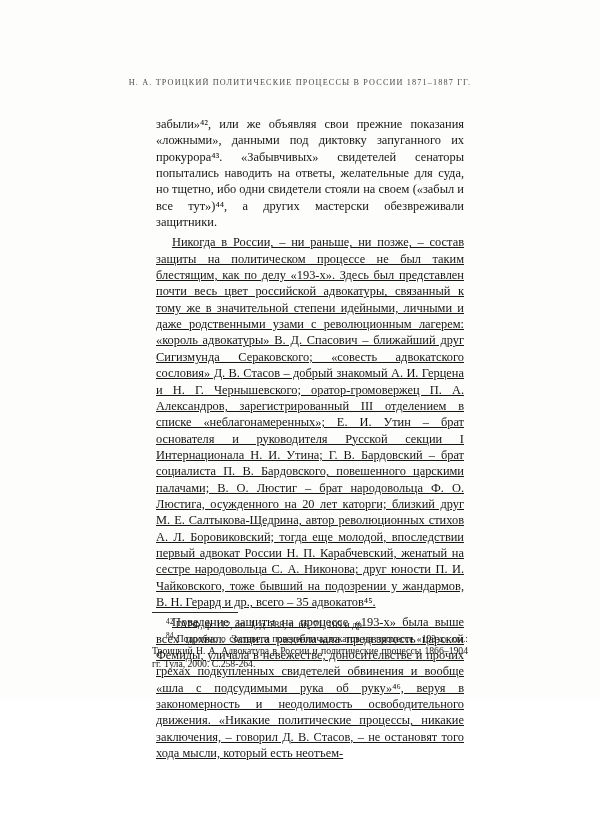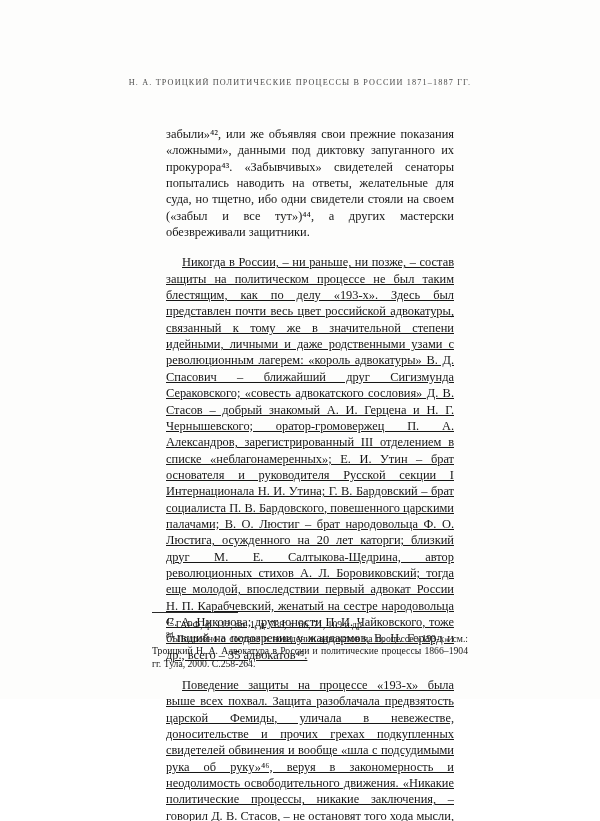--- a/index.html
+++ b/index.html
@@ -33,21 +33,21 @@
     text-transform: uppercase;
     white-space: nowrap;
   }
   .textblock {
     position: absolute;
     top: 112px;
     left: 152px;
     width: 316px;
   }
   .para {
-    margin: 14px;
+    margin: 4px;
     font-size: 12.4px;
     line-height: 16.35px;
     text-align: justify;
     text-justify: inter-word;
     hyphens: manual;
     color: #161616;
   }
   .para.indent {
     text-indent: 16px;
     text-decoration: underline;

